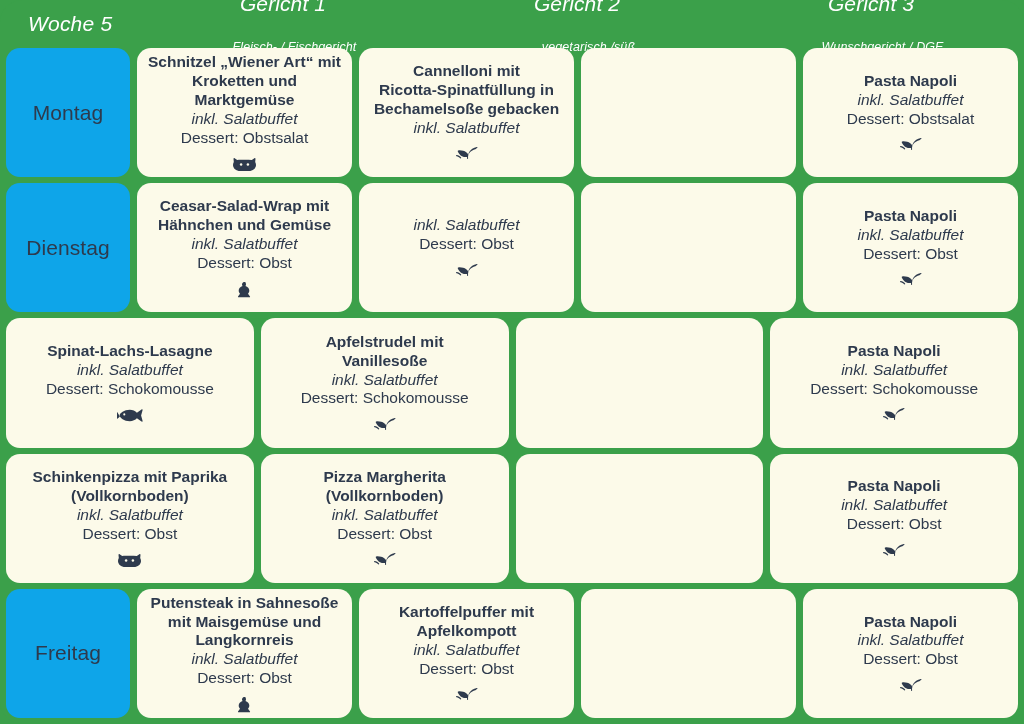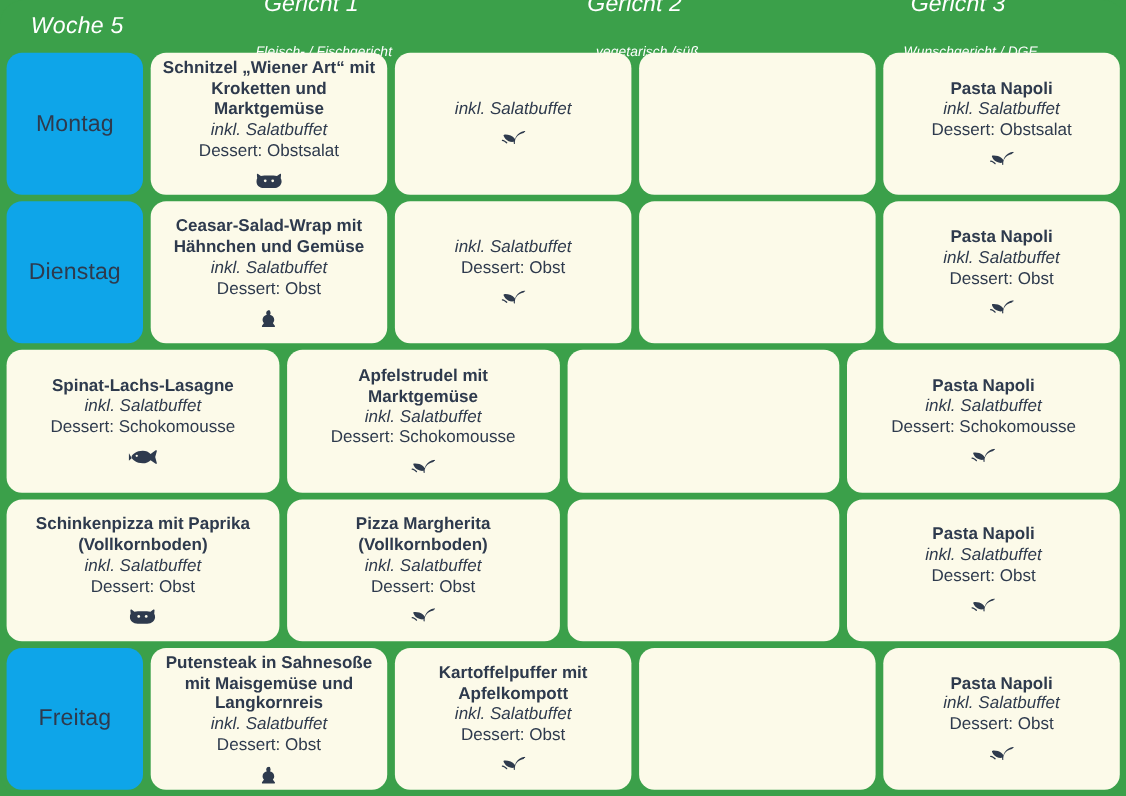--- a/index.html
+++ b/index.html
@@ -183,20 +183,23 @@
           <div class="dish-dessert">Dessert: Obstsalat</div>
           <div class="dish-icon">
             <svg width="24" height="15" viewBox="0 0 24 15" aria-hidden="true">
               <path fill="#2e3a4d" d="M4.2 3.1 1.6 1.2C1.1.85.45 1.22.5 1.83l.3 3.2C.3 5.9 0 6.9 0 7.95 0 11.3 3.1 14 7.2 14h8.6c4.1 0 7.2-2.7 7.2-6.05 0-1.05-.3-2.05-.8-2.92l.3-3.2c.06-.61-.6-.98-1.1-.63L18.8 3.1a11.8 11.8 0 0 0-3.2-.45H7.4c-1.12 0-2.2.16-3.2.45Z"></path>
               <circle cx="8.1" cy="7.4" r="1.25" fill="#fcfae9"></circle>
               <circle cx="14.9" cy="7.4" r="1.25" fill="#fcfae9"></circle>
             </svg>
           </div>
         </div>
         <div class="dish-cell">
+          <div class="dish-name">Cannelloni mit
+Ricotta-Spinatfüllung in
+Bechamelsoße gebacken</div>
           <div class="dish-side">inkl. Salatbuffet</div>
           <div class="dish-icon">
             <svg width="22" height="15" viewBox="0 0 22 15" aria-hidden="true">
               <path fill="#2e3a4d" d="M21.3 0c-.15 0-.3.02-.45.06-3.6.85-6.1 2.55-7.5 4.7-.6.92-.95 1.9-1.05 2.9-.5-.9-1.2-1.7-2.1-2.35C8.3 3.9 5.6 3.2 2.4 3.4c-.5.03-.8.55-.6 1 .95 2.2 2.4 3.8 4.2 4.75 1.6.85 3.4 1.1 5.1.8-.1.5-.12 1-.05 1.5.04.3.3.5.6.45.3-.05.5-.3.46-.6-.25-1.9.2-3.65 1.25-5.25 1.2-1.85 3.4-3.35 6.6-4.1.4-.1.62-.5.5-.88A.7.7 0 0 0 21.3 0Z"></path>
               <path fill="#2e3a4d" d="M0 8.5c0 .35.2.6.55.65 1.4.2 2.6.9 3.6 2.05.22.26.6.3.86.08.26-.22.3-.6.08-.86C3.9 9.05 2.4 8.2.7 7.95a.66.66 0 0 0-.7.55Z"></path>
             </svg>
           </div>
         </div>
         <div class="dish-cell empty"></div>
         <div class="dish-cell">
@@ -256,21 +259,21 @@
           <div class="dish-icon">
             <svg width="26" height="13" viewBox="0 0 26 13" aria-hidden="true">
               <path fill="#2e3a4d" d="M25.5.6c-.2-.35-.65-.45-.98-.2L19.9 3.7C18.3 1.95 15.7.8 12.8.8 7.2.8 2.6 4.2 2.6 6.5S7.2 12.2 12.8 12.2c2.9 0 5.5-1.15 7.1-2.9l4.62 3.3c.33.25.78.15.98-.2.1-.17.12-.37.06-.56L24.1 6.5l1.46-5.34a.68.68 0 0 0-.06-.56Z"></path>
               <circle cx="7.3" cy="5.4" r="1.05" fill="#fcfae9"></circle>
               <path fill="#2e3a4d" d="M.4 3.3C.18 3.1 0 3.25 0 3.55v5.9c0 .3.18.45.4.25l2.3-2.05a.6.6 0 0 0 0-.3L.4 3.3Z"></path>
             </svg>
           </div>
         </div>
         <div class="dish-cell">
           <div class="dish-name">Apfelstrudel mit
-Marktgemüse</div>
+Vanillesoße</div>
           <div class="dish-side">inkl. Salatbuffet</div>
           <div class="dish-dessert">Dessert: Schokomousse</div>
           <div class="dish-icon">
             <svg width="22" height="15" viewBox="0 0 22 15" aria-hidden="true">
               <path fill="#2e3a4d" d="M21.3 0c-.15 0-.3.02-.45.06-3.6.85-6.1 2.55-7.5 4.7-.6.92-.95 1.9-1.05 2.9-.5-.9-1.2-1.7-2.1-2.35C8.3 3.9 5.6 3.2 2.4 3.4c-.5.03-.8.55-.6 1 .95 2.2 2.4 3.8 4.2 4.75 1.6.85 3.4 1.1 5.1.8-.1.5-.12 1-.05 1.5.04.3.3.5.6.45.3-.05.5-.3.46-.6-.25-1.9.2-3.65 1.25-5.25 1.2-1.85 3.4-3.35 6.6-4.1.4-.1.62-.5.5-.88A.7.7 0 0 0 21.3 0Z"></path>
               <path fill="#2e3a4d" d="M0 8.5c0 .35.2.6.55.65 1.4.2 2.6.9 3.6 2.05.22.26.6.3.86.08.26-.22.3-.6.08-.86C3.9 9.05 2.4 8.2.7 7.95a.66.66 0 0 0-.7.55Z"></path>
             </svg>
           </div>
         </div>
         <div class="dish-cell empty"></div>

